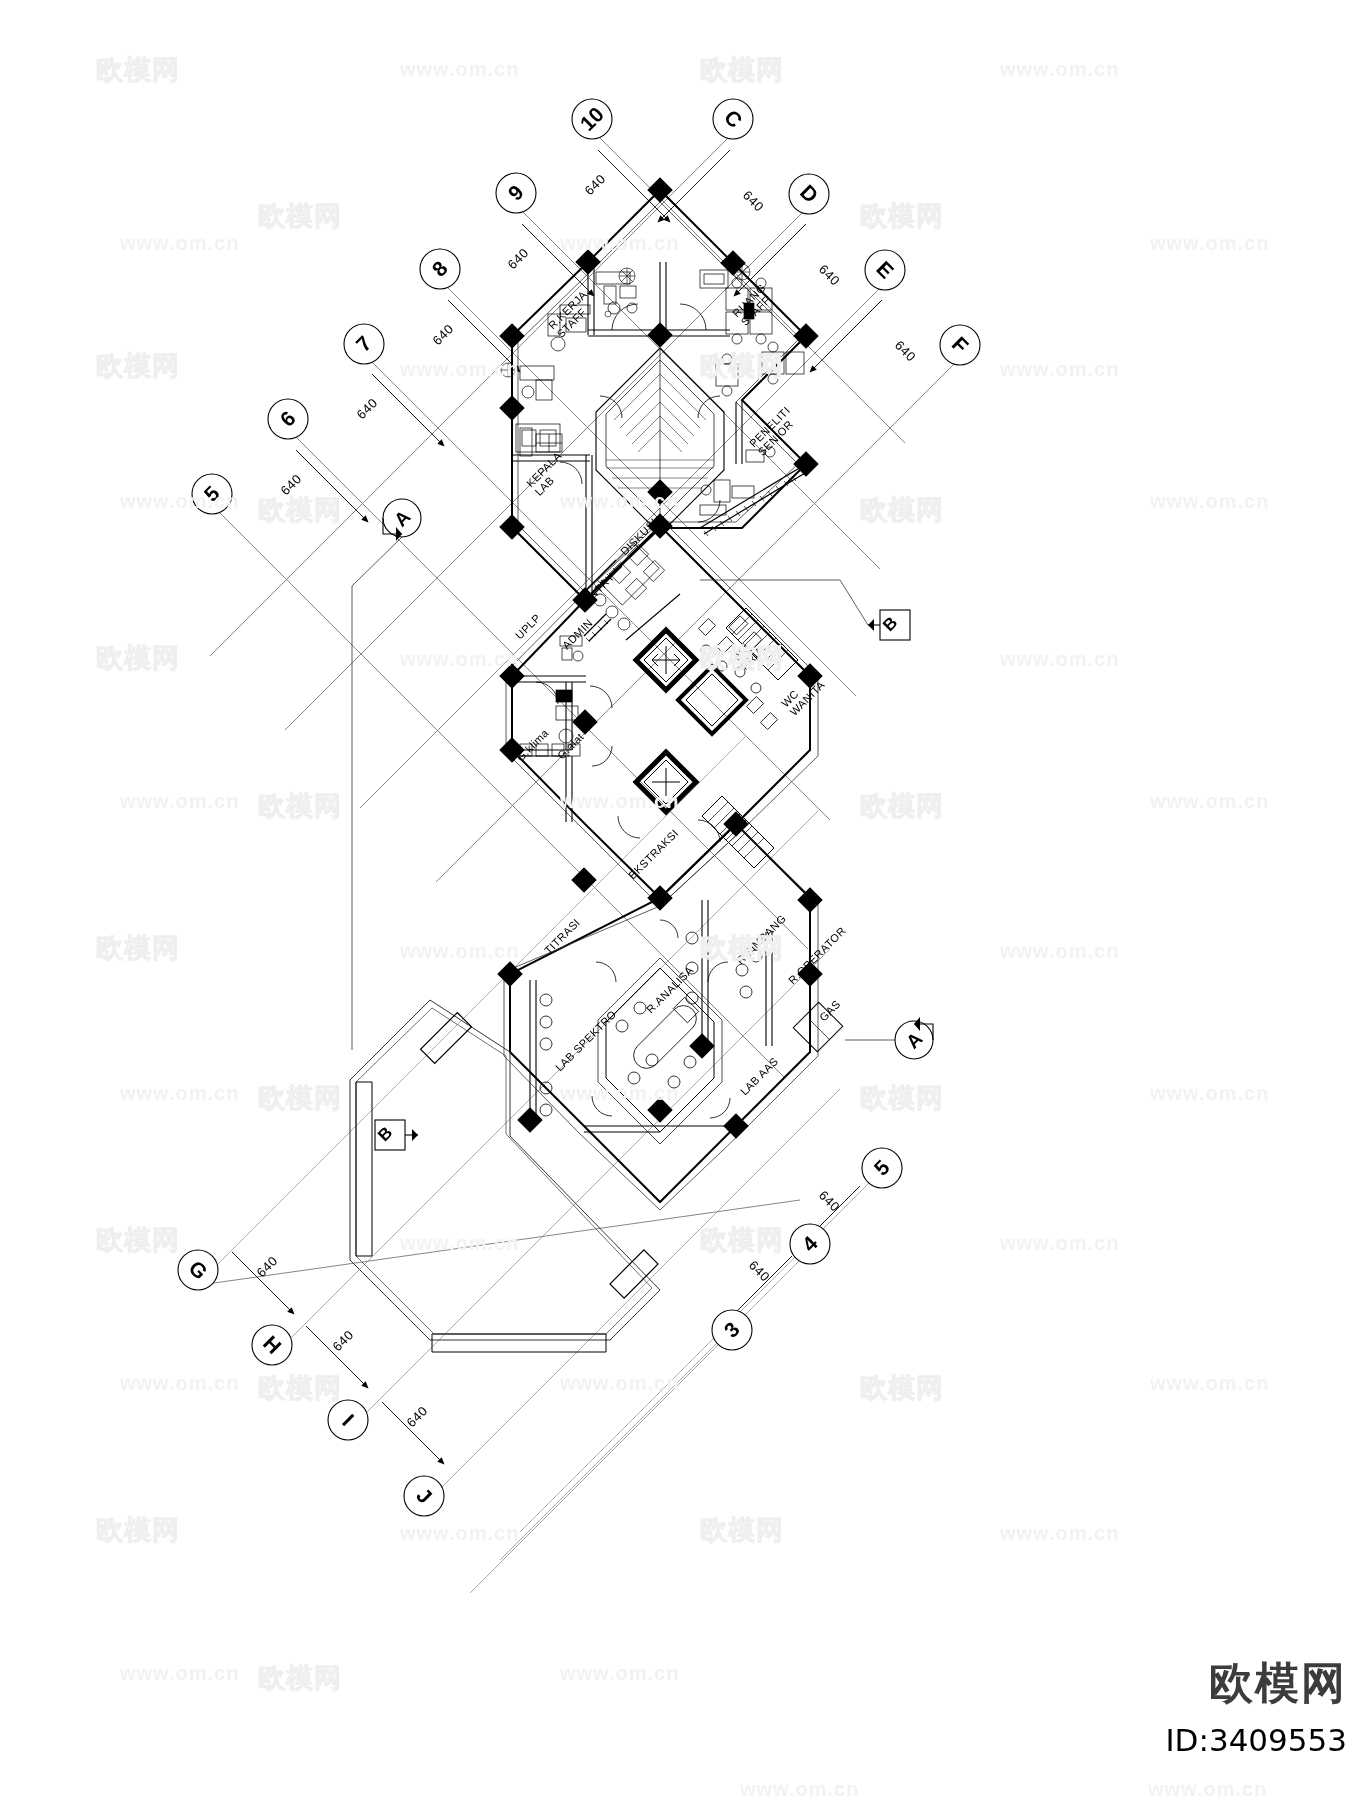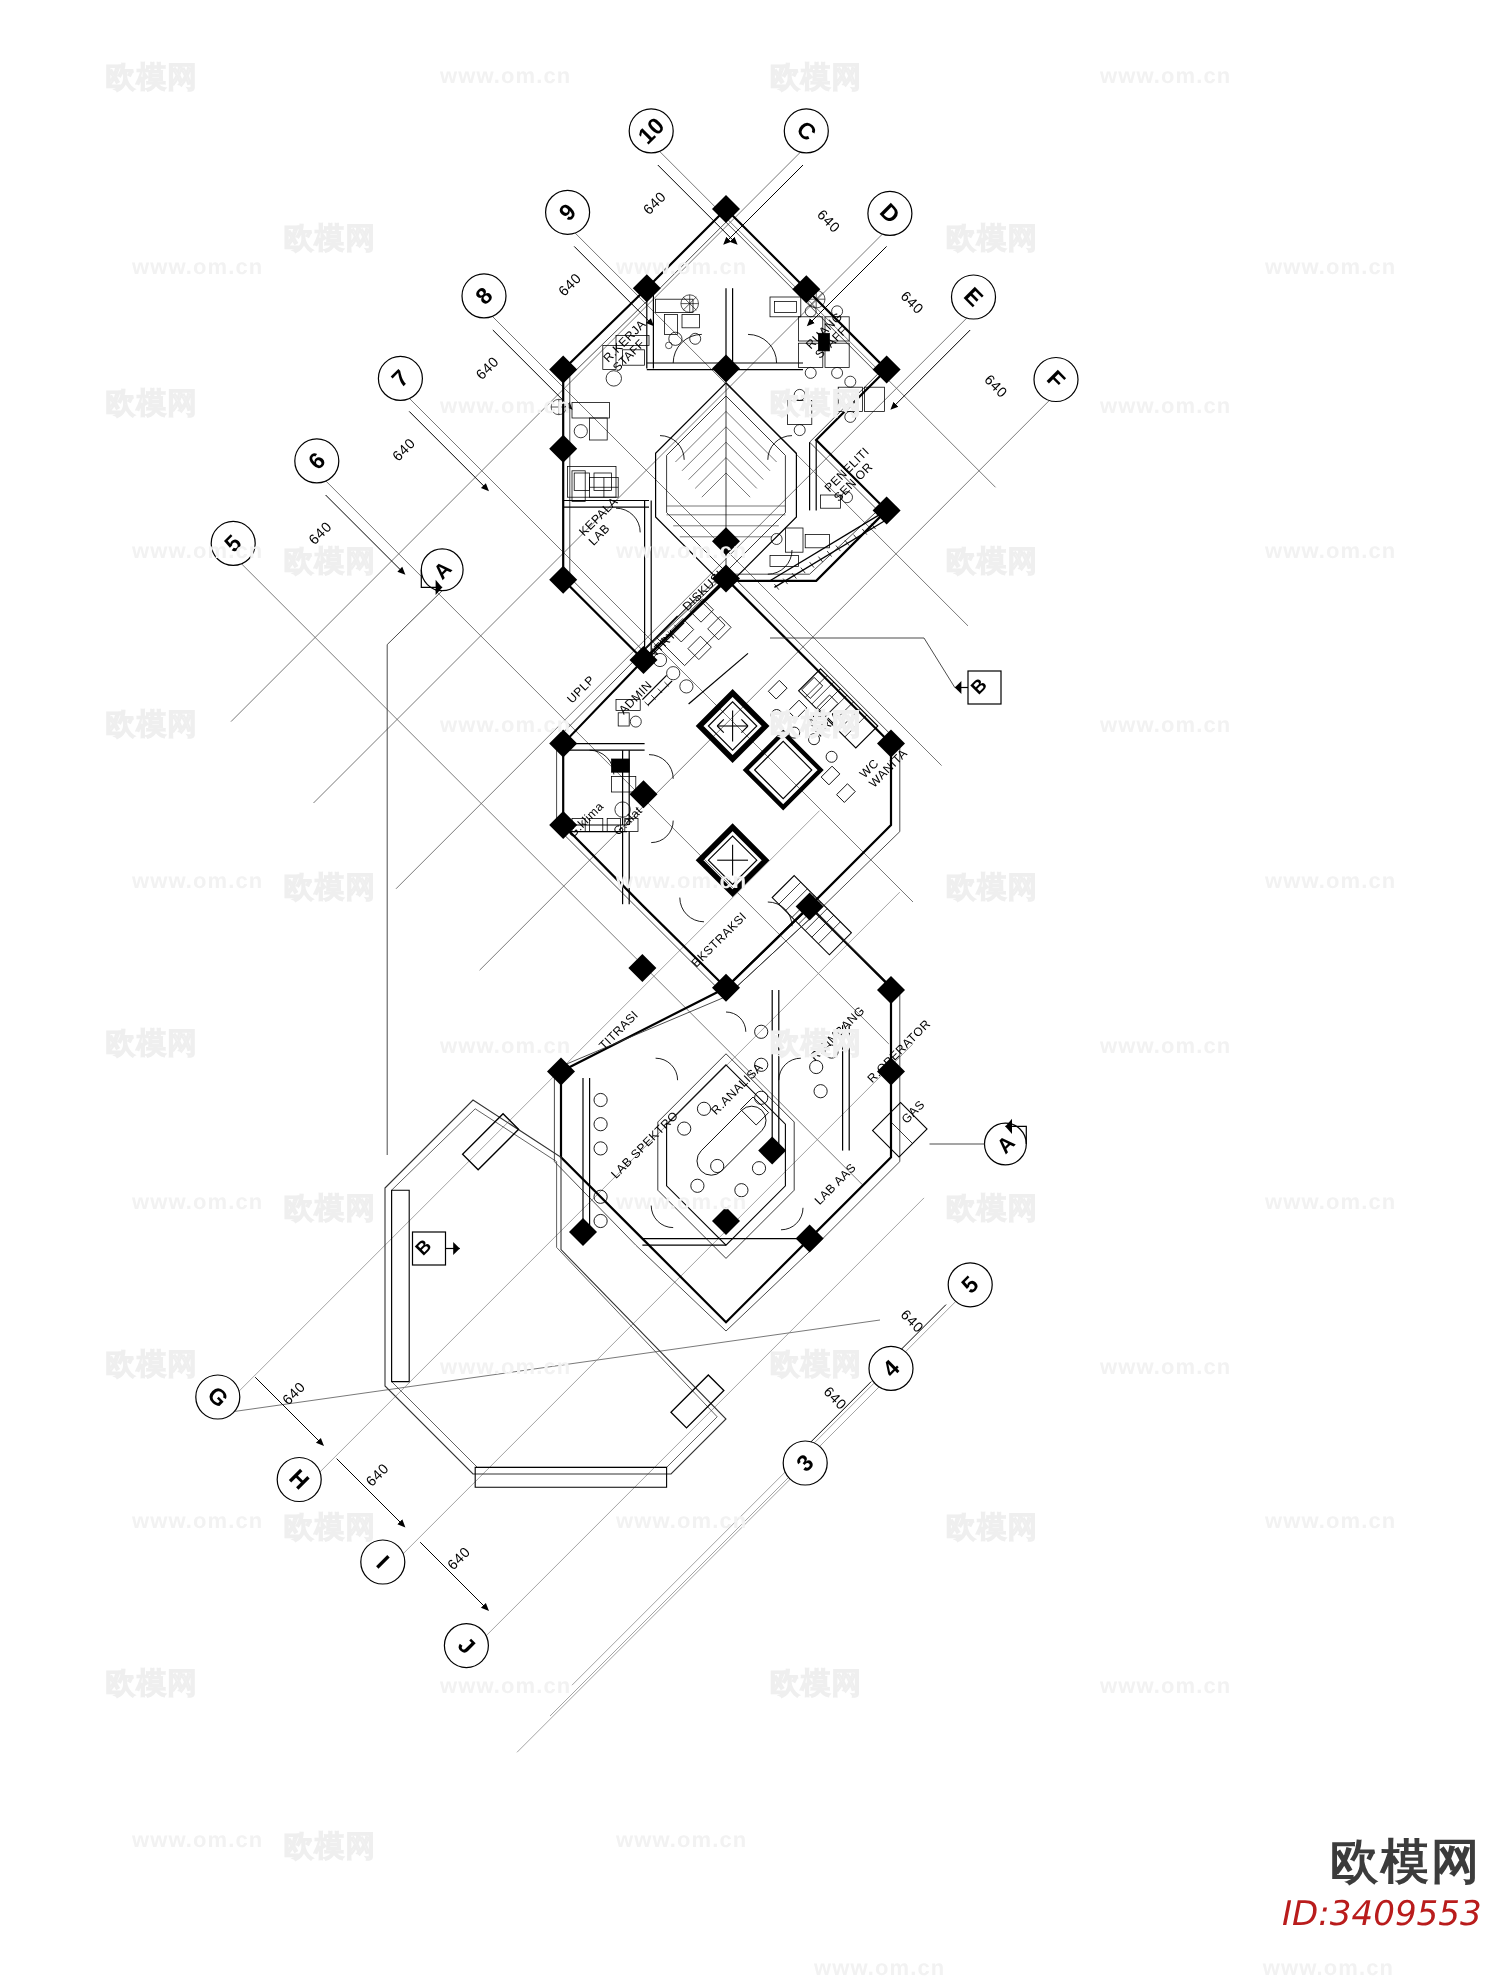--- a/index.html
+++ b/index.html
@@ -16,22 +16,22 @@
   .wm.url{font-size:20px;letter-spacing:1px;color:#f2f2f2;}
 
   
   svg#plan{position:absolute;left:0;top:0;}
   svg#plan text{font-family:"Liberation Sans",sans-serif;fill:#000;}
 
   
   #logo{position:absolute;right:18px;bottom:42px;text-align:right;}
   #logo .cnname{font-size:44px;font-weight:700;color:#3c3c3c;letter-spacing:2px;
                 line-height:1.05;font-family:"DejaVu Sans",sans-serif;}
-  #logo .idline{font-size:31px;color:#b91c1c;letter-spacing:0px;margin-top:6px;
-                font-family:"DejaVu Sans",sans-serif;font-style:italic;}
+  #logo .idline{font-size:31px;color:#000000;letter-spacing:0px;margin-top:16px;
+                font-family:"DejaVu Sans",sans-serif;}
 </style>
 </head>
 <body>
 
 <div id="stage">
 
   <svg id="plan" width="1365" height="1800" viewBox="0 0 1365 1800">
 
     <defs>
       <g id="bubble">

